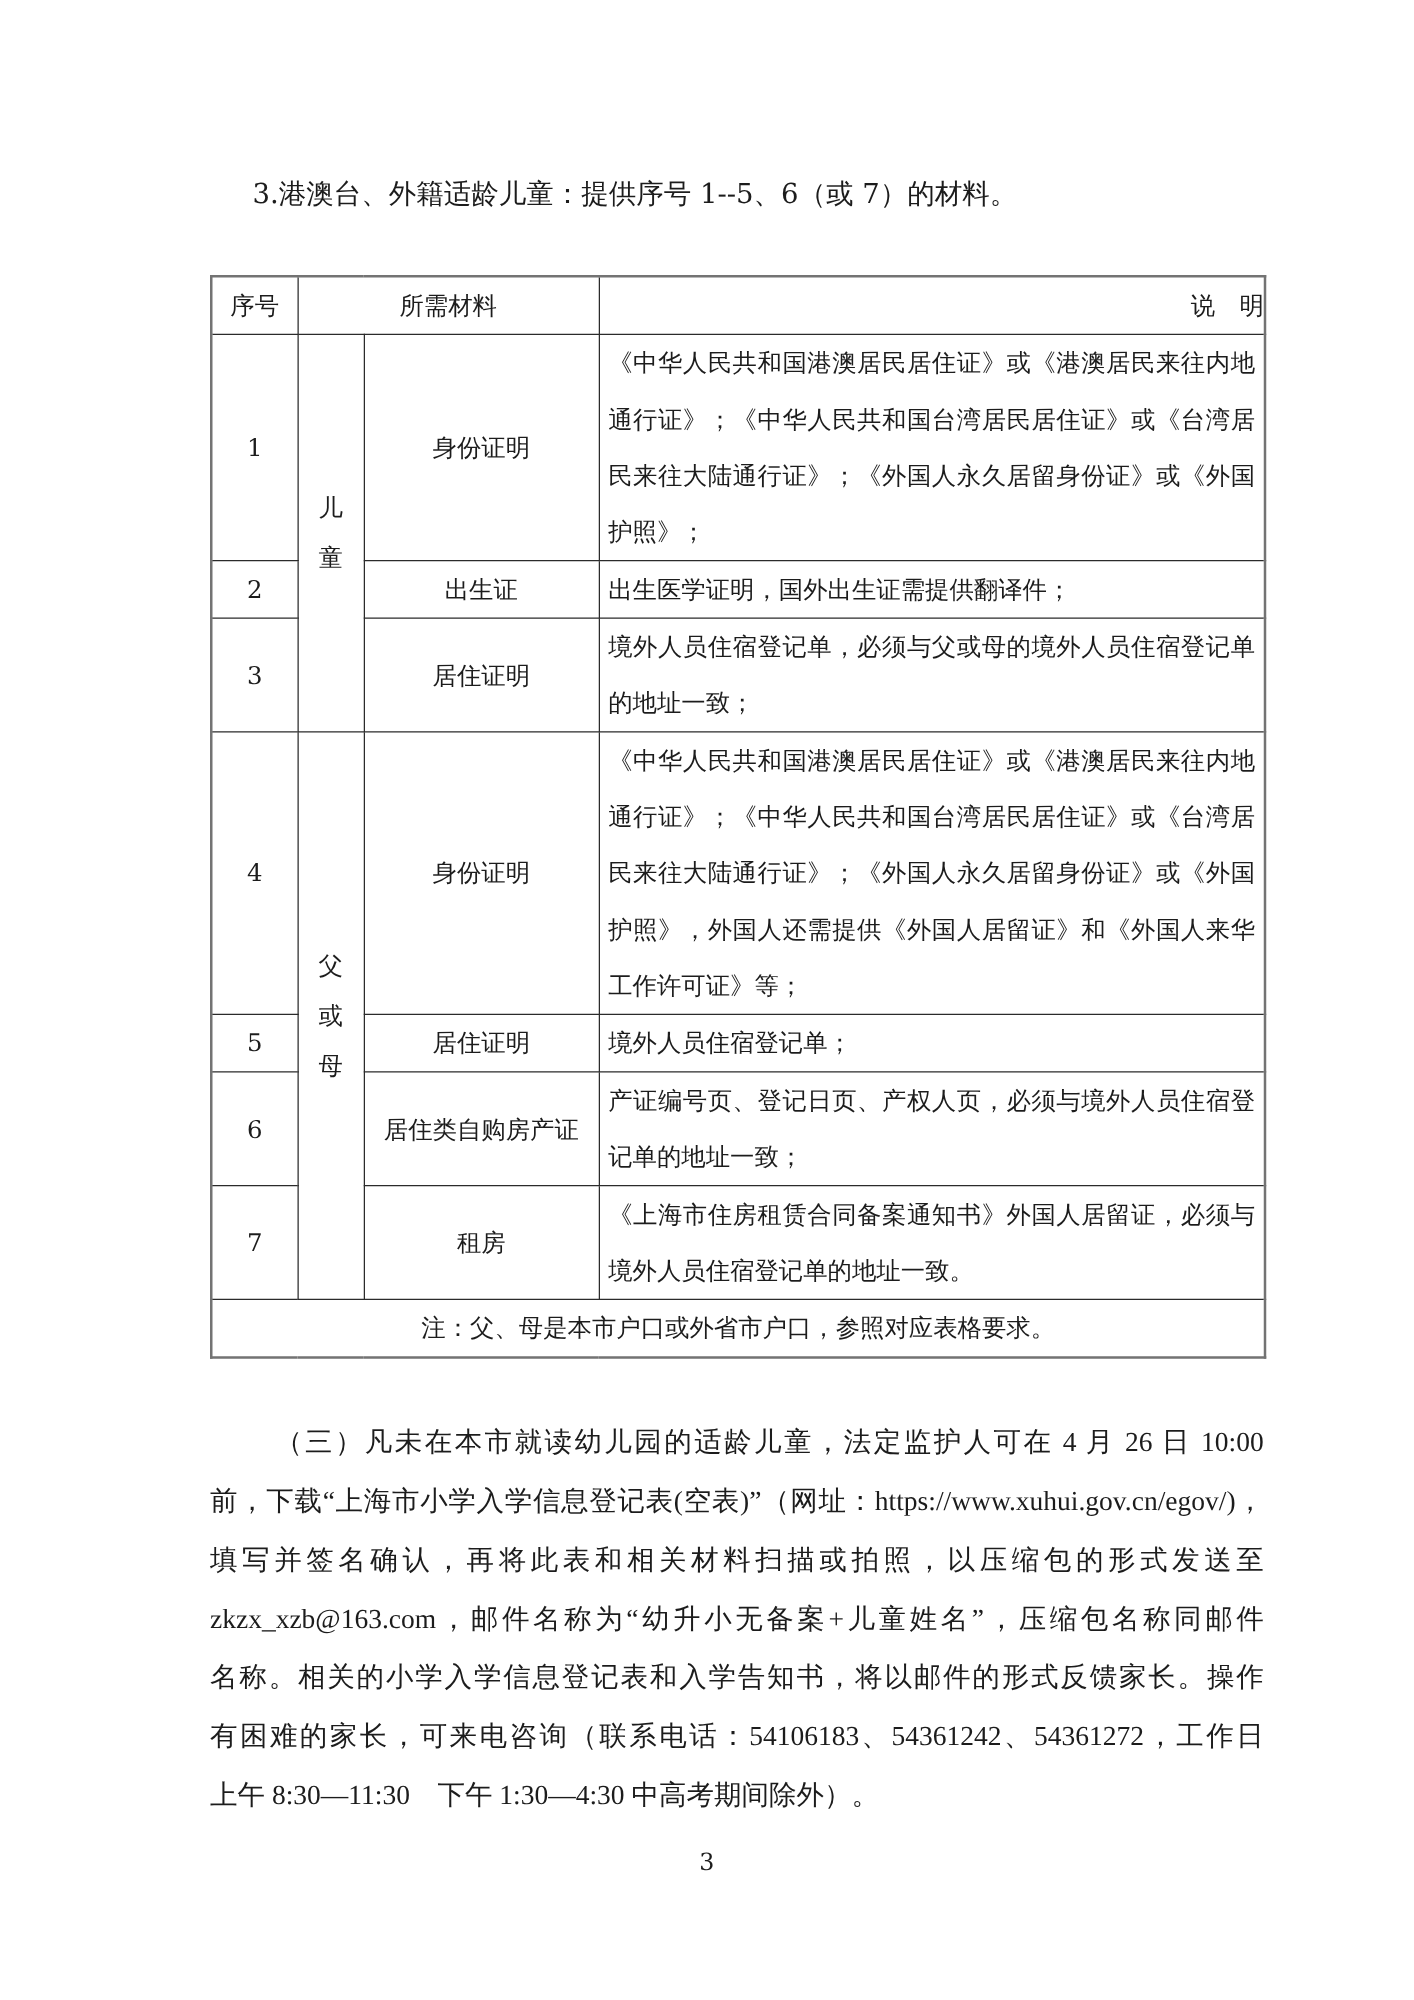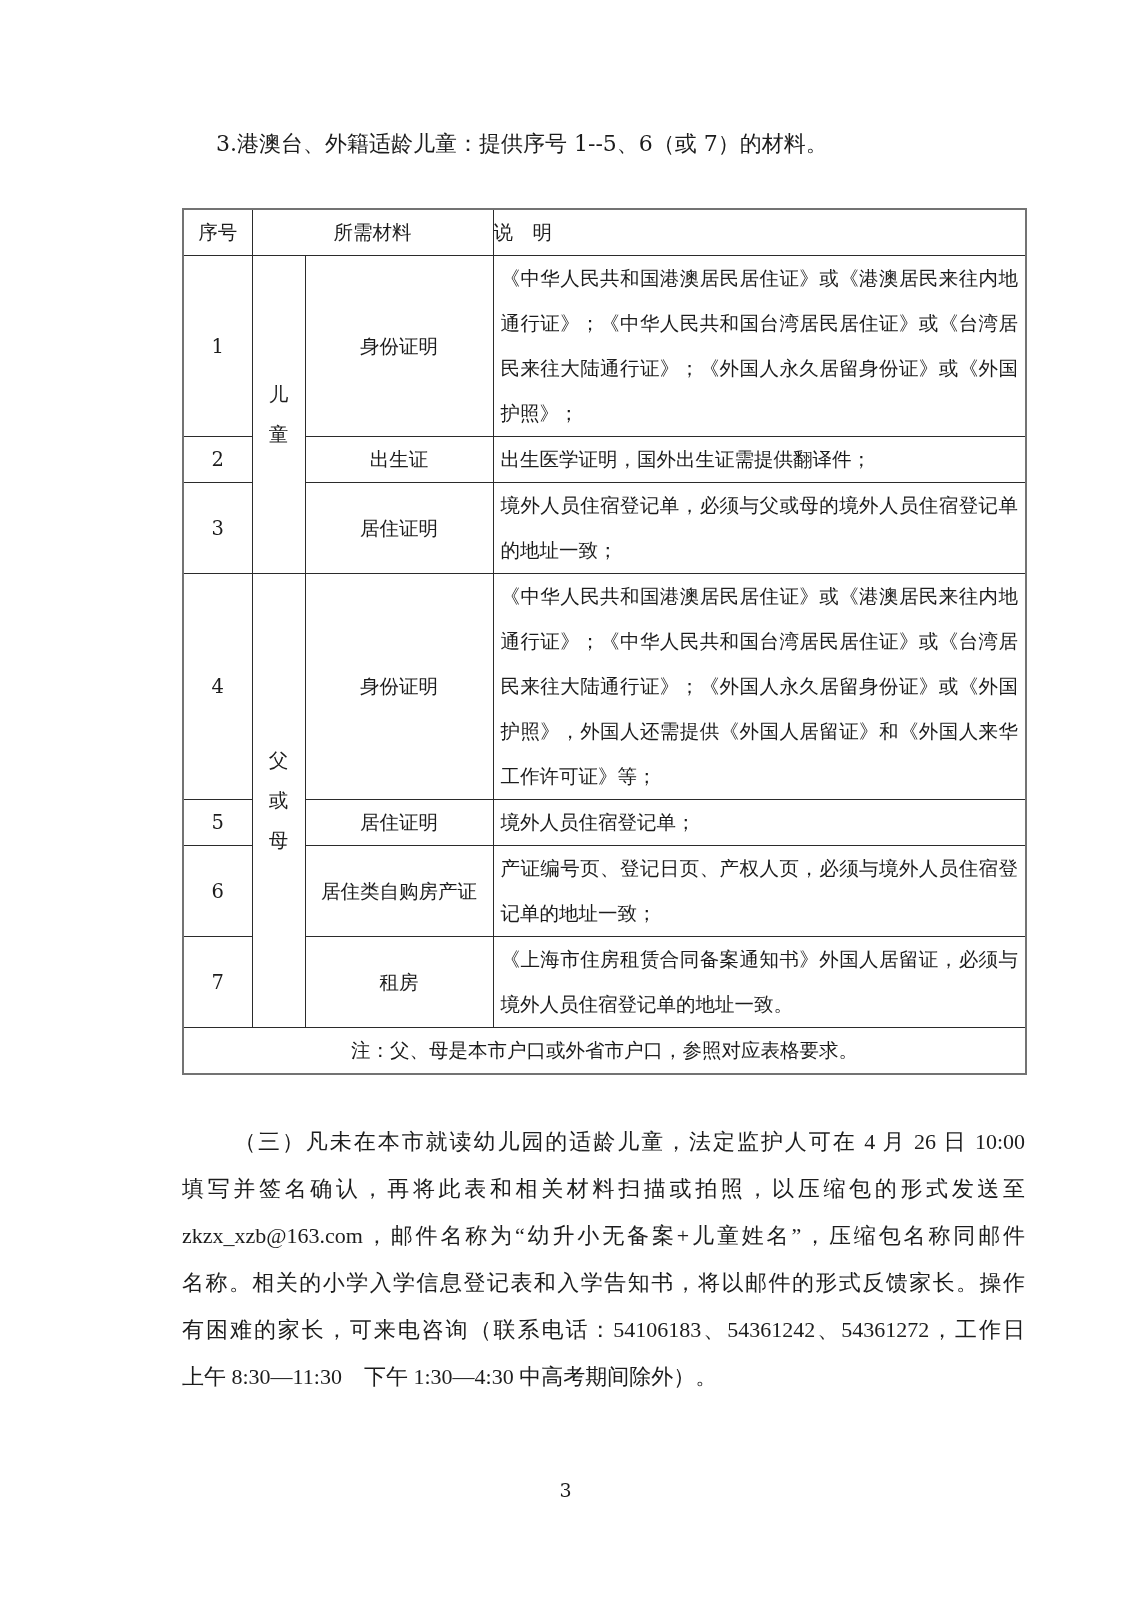--- a/index.html
+++ b/index.html
@@ -8,23 +8,22 @@
     width: 1131px;
     height: 1600px;
     position: relative;
     overflow: hidden;
     font-family: "DejaVu Serif", "Liberation Serif", serif;
     color: #1c1c1c;
   }
   .content {
     position: absolute;
     left: 168px;
-    top: 0;
+    top: 12px;
     width: 843px;
-    margin-left: 14px;
   }
   .heading {
     margin-top: 130px;
     font-size: 22px;
     line-height: 27px;
     text-indent: 34px;
     white-space: nowrap;
   }
   table.doc-table {
     margin-top: 51px;
@@ -37,21 +36,21 @@
   table.doc-table td {
     border: 1.5px solid #2b2b2b;
     font-weight: normal;
     font-size: 19.5px;
     line-height: 45px;
     vertical-align: middle;
     overflow: hidden;
   }
   th.c-no, td.c-no { text-align: center; }
   th.c-mat, td.c-mat { text-align: center; }
-  th.c-desc { text-align: left; }
+  th.c-desc { text-align: right; }
   td.c-desc {
     text-align: justify;
     text-justify: inter-ideograph;
     padding: 0 7px;
   }
   td.c-group { text-align: center; }
   td.c-group .vstack span {
     display: block;
     line-height: 40px;
   }
@@ -153,20 +152,21 @@
           <td class="c-desc">《上海市住房租赁合同备案通知书》外国人居留证，必须与境外人员住宿登记单的地址一致。</td>
         </tr>
         <tr>
           <td class="note-cell" colspan="4">注：父、母是本市户口或外省市户口，参照对应表格要求。</td>
         </tr>
       </tbody>
   </table>
 
   <div class="para" id="paragraph">
       <div class="para-line first">（三）凡未在本市就读幼儿园的适龄儿童，法定监护人可在 4 月 26 日 10:00</div>
+      <div class="para-line">前，下载“上海市小学入学信息登记表(空表)”（网址：https://www.xuhui.gov.cn/egov/)，</div>
       <div class="para-line">填写并签名确认，再将此表和相关材料扫描或拍照，以压缩包的形式发送至</div>
       <div class="para-line">zkzx_xzb@163.com，邮件名称为“幼升小无备案+儿童姓名”，压缩包名称同邮件</div>
       <div class="para-line">名称。相关的小学入学信息登记表和入学告知书，将以邮件的形式反馈家长。操作</div>
       <div class="para-line">有困难的家长，可来电咨询（联系电话：54106183、54361242、54361272，工作日</div>
       <div class="para-line last">上午 8:30—11:30　下午 1:30—4:30 中高考期间除外）。</div>
     </div>
 
 </div>
 
 <div class="page-number">3</div>

